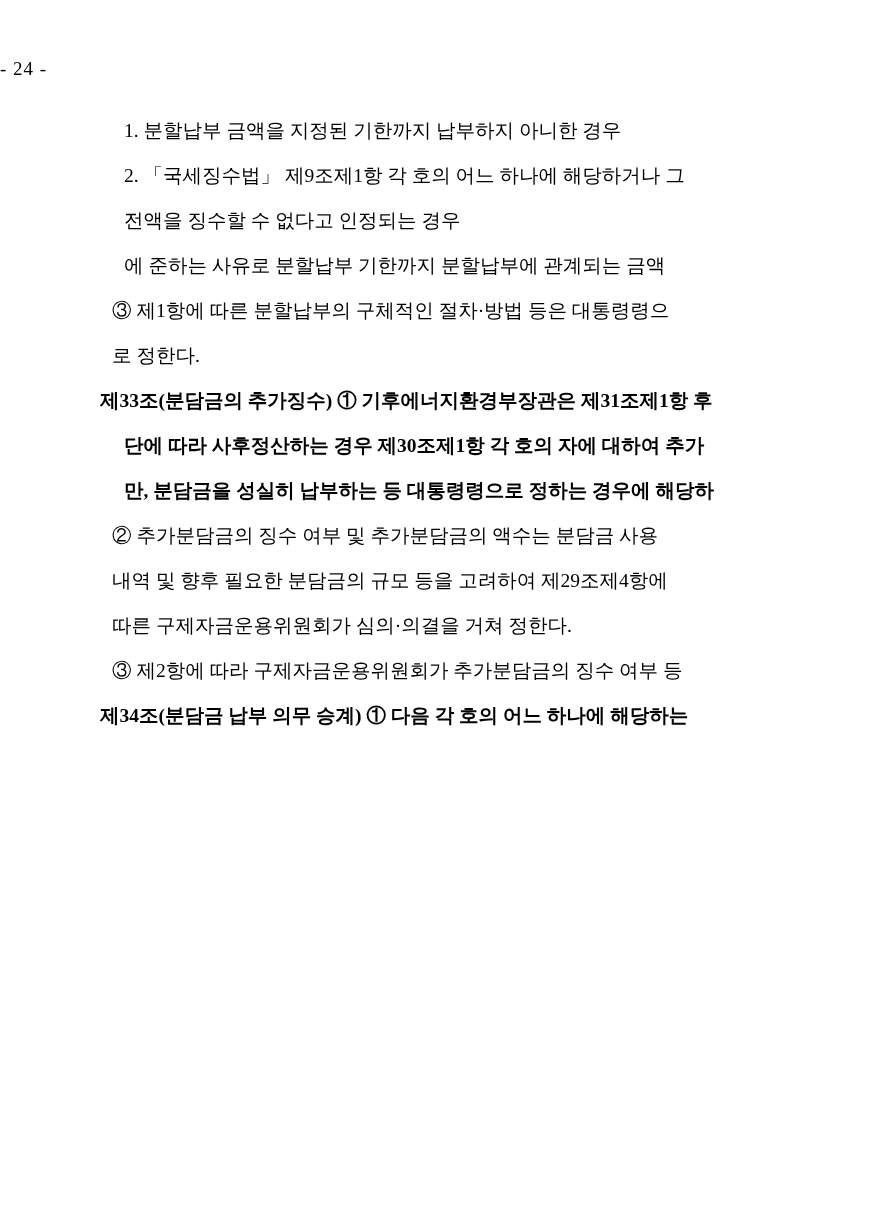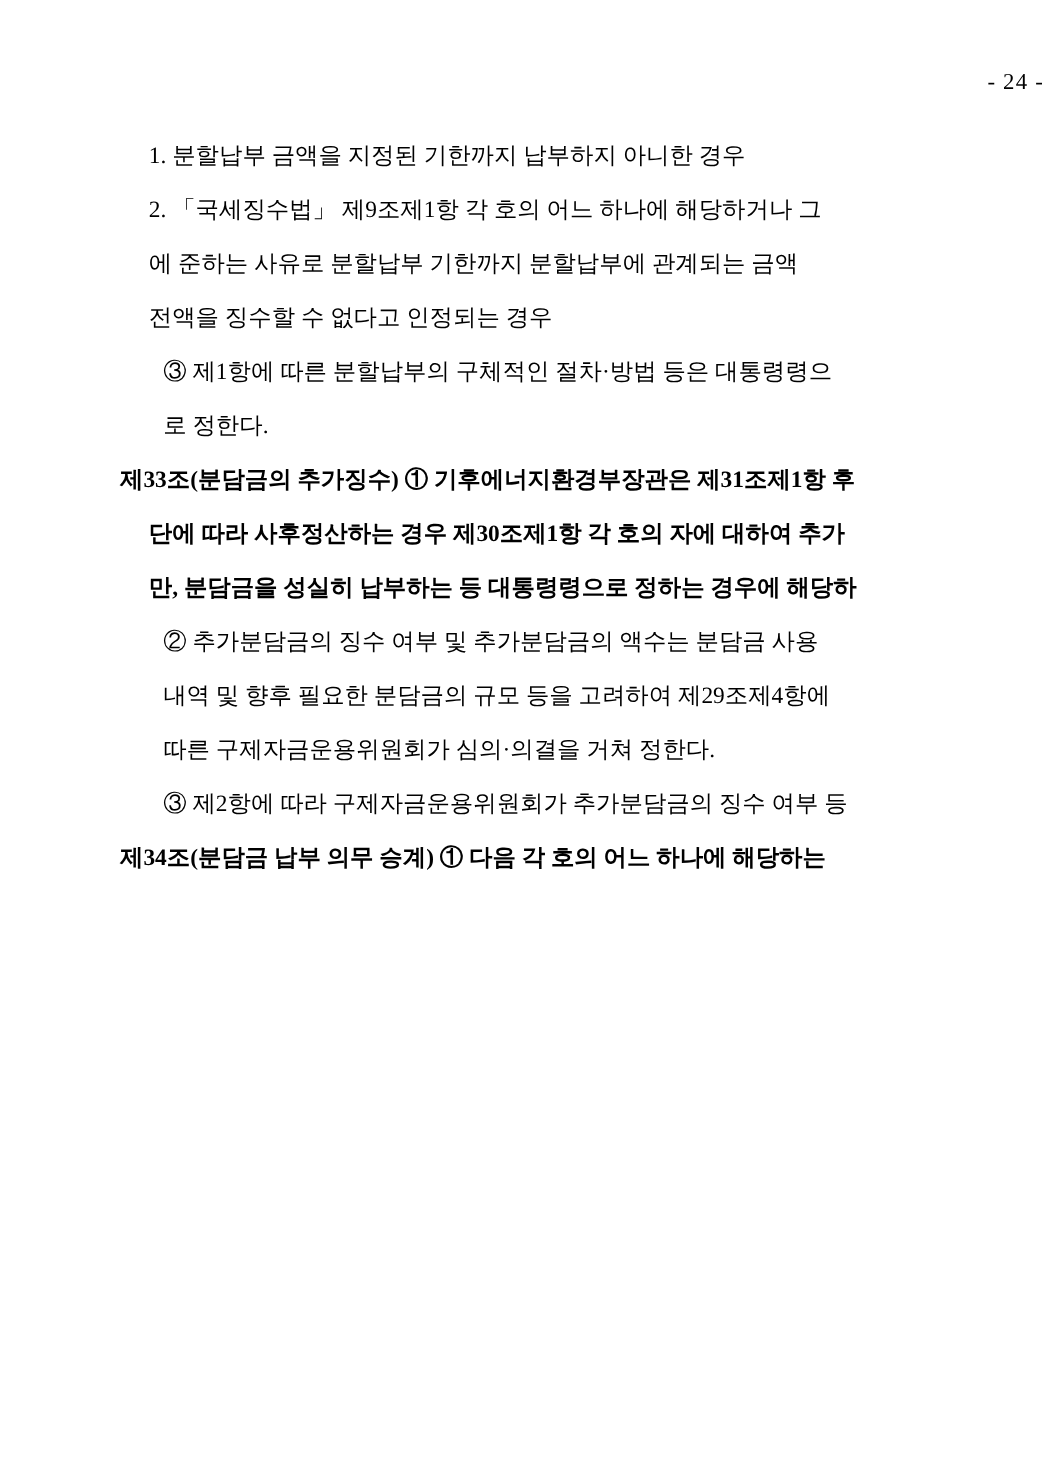--- a/index.html
+++ b/index.html
@@ -16,21 +16,21 @@
     overflow: hidden;
   }
   .page {
     width: 870px;
     height: 1231px;
     box-sizing: border-box;
     padding: 0;
     position: relative;
   }
   .page-number {
-    text-align: right;
+    text-align: left;
     font-size: 19px;
     letter-spacing: 1px;
     margin-top: 58px;
     margin-bottom: 0;
     font-family: "Liberation Serif", "DejaVu Serif", serif;
   }
   .body-block {
     margin-top: 28px;
     padding-left: 100px;
     padding-right: 96px;
@@ -49,21 +49,21 @@
     text-indent: -28px;
     margin-left: 24px;
     padding-right: 4px;
   }
   .item-num .ln {
     display: block;
     text-align: justify;
     text-justify: inter-character;
   }
   .circ {
-    margin-left: 36px;
+    margin-left: 12px;
     padding-left: 0;
   }
   .circ .ln {
     display: block;
     text-align: justify;
     text-justify: inter-character;
   }
   .article {
     margin-left: 0;
     font-weight: bold;
@@ -88,22 +88,22 @@
   <div class="page-number">- 24 -</div>
 
   <div class="body-block">
 
     <div class="para item-num">
       <span class="ln last">1. 분할납부 금액을 지정된 기한까지 납부하지 아니한 경우</span>
     </div>
 
     <div class="para item-num">
       <span class="ln">2. 「국세징수법」 제9조제1항 각 호의 어느 하나에 해당하거나 그</span>
+      <span class="ln last">전액을 징수할 수 없다고 인정되는 경우</span>
       <span class="ln">에 준하는 사유로 분할납부 기한까지 분할납부에 관계되는 금액</span>
-      <span class="ln last">전액을 징수할 수 없다고 인정되는 경우</span>
     </div>
 
     <div class="para circ">
       <span class="ln">③ 제1항에 따른 분할납부의 구체적인 절차·방법 등은 대통령령으</span>
       <span class="ln last" style="padding-left:0">로 정한다.</span>
     </div>
 
     <div class="para article">
       <span class="ln">제33조(분담금의 추가징수) ① 기후에너지환경부장관은 제31조제1항 후</span>
       <span class="ln indent">단에 따라 사후정산하는 경우 제30조제1항 각 호의 자에 대하여 추가</span>

